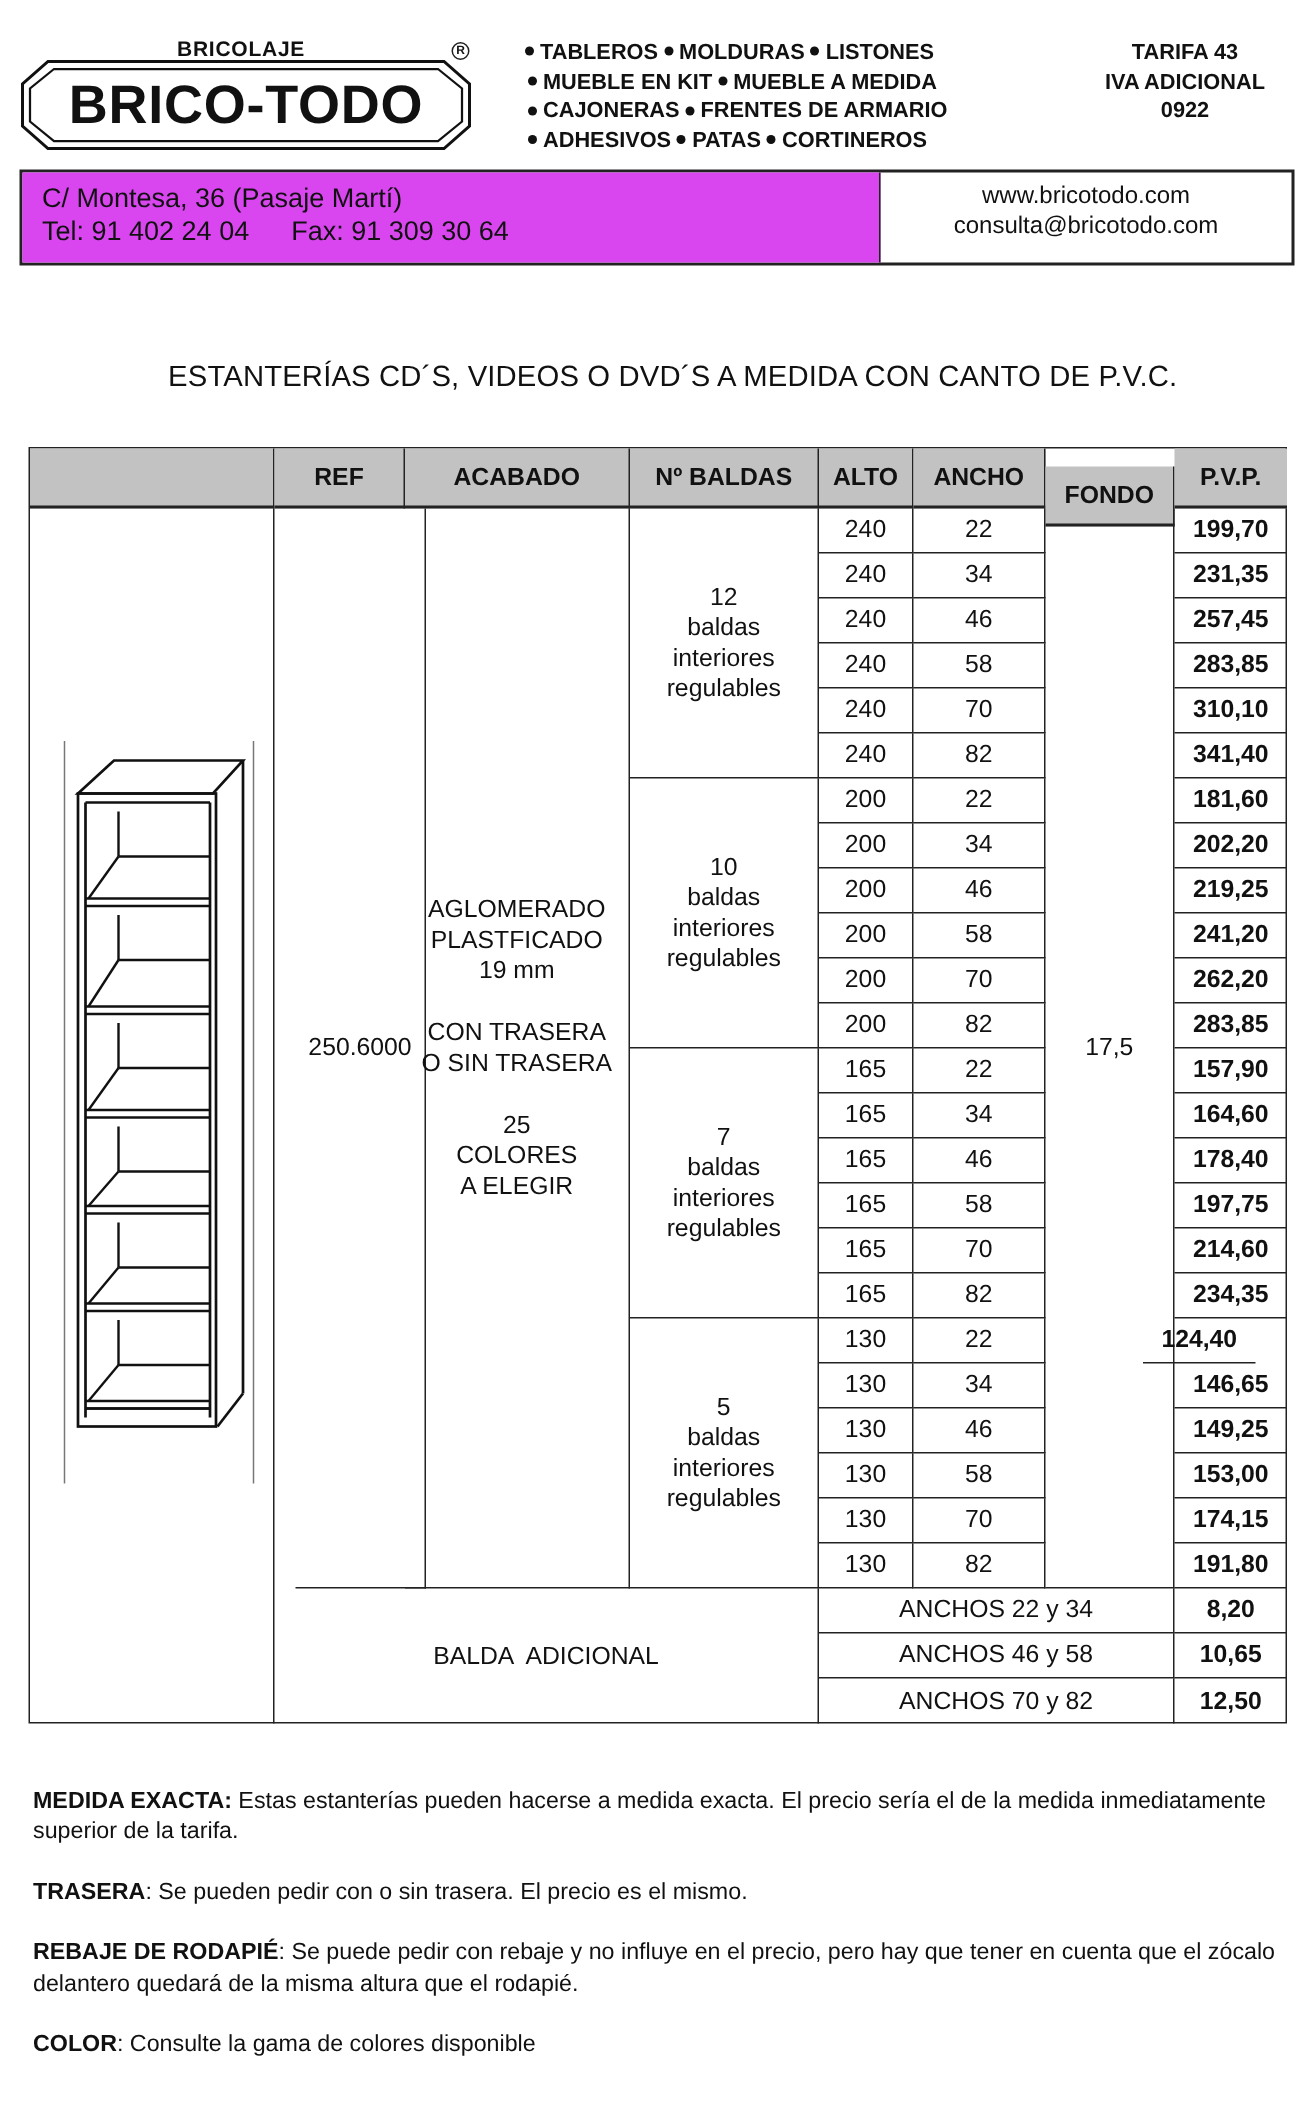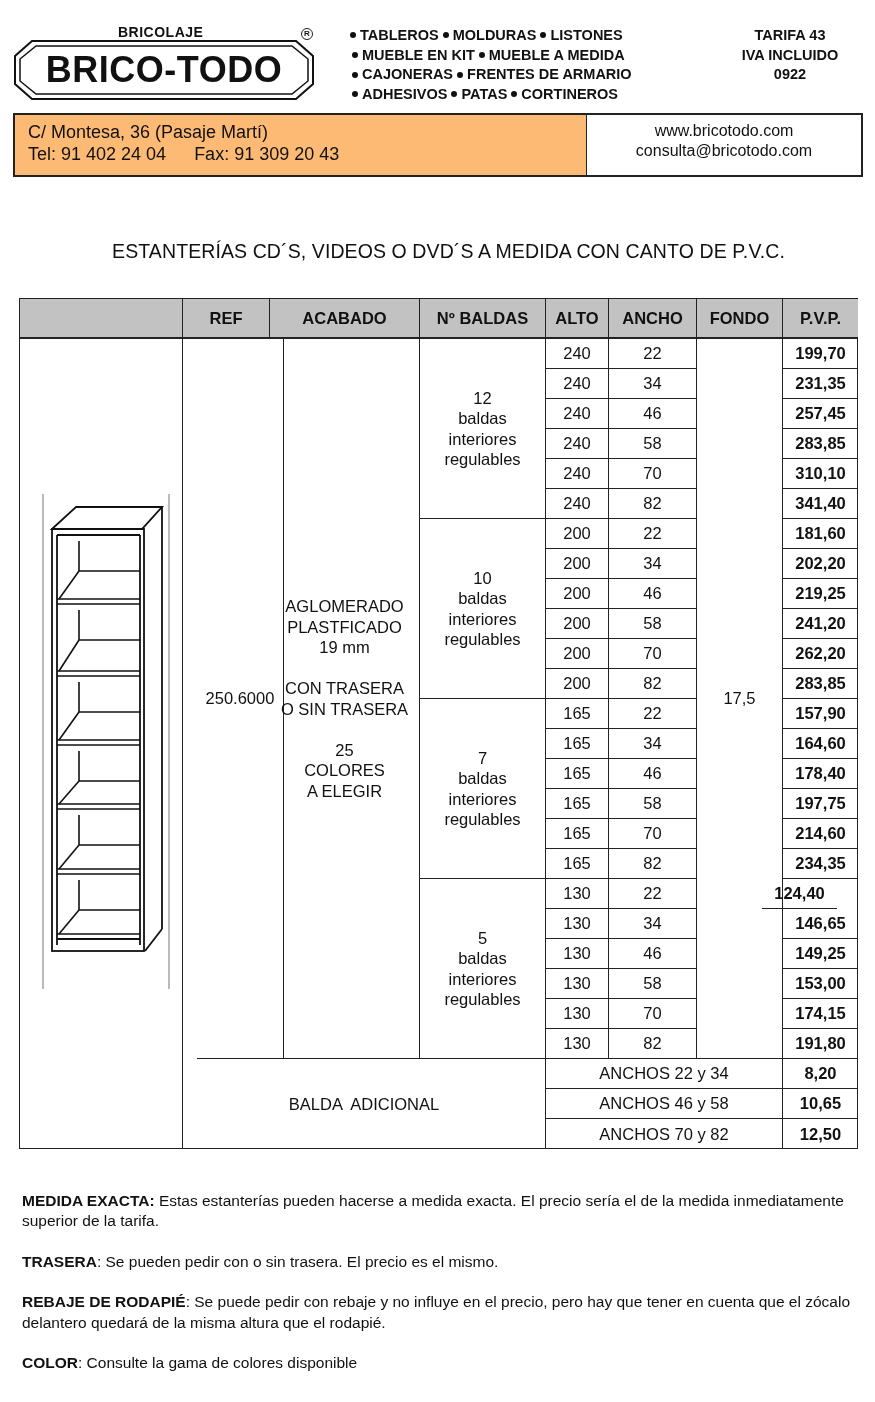--- a/index.html
+++ b/index.html
@@ -14,21 +14,21 @@
   .logo-text { position: absolute; left: 0; top: 0; width: 300px; height: 60px; text-align: center; line-height: 60px; font-weight: bold; font-size: 36px; letter-spacing: 0.5px; }
 
   .product-lines { position: absolute; left: 350px; top: 26px; font-weight: bold; font-size: 14.5px; line-height: 19.7px; }
   .product-lines .line { white-space: nowrap; }
   .product-lines .bullet { display: inline-block; width: 6px; height: 6px; border-radius: 50%; background: #111; margin: 0 4px 2px 0; vertical-align: middle; }
   .product-lines .item { margin-right: 4px; }
 
   .tarifa { position: absolute; left: 715px; top: 26px; width: 150px; text-align: center; font-weight: bold; font-size: 14.5px; line-height: 19.7px; }
 
   .contact-bar { position: absolute; left: 13px; top: 113px; width: 850px; height: 64px; border: 2px solid #222; display: flex; }
-  .contact-left { width: 572px; background: #fdba74; border-right: 1.5px solid #222; padding: 6px 0 0 13px; font-size: 18px; line-height: 22px; }
+  .contact-left { width: 572px; background: #d946ef; border-right: 1.5px solid #222; padding: 6px 0 0 13px; font-size: 18px; line-height: 22px; }
   .contact-left .row2 span { margin-right: 28px; }
   .contact-right { flex: 1; text-align: center; padding-top: 6px; font-size: 16px; line-height: 20px; }
 
   .page-title { position: absolute; left: 0; top: 240px; width: 875px; padding-left: 22px; text-align: center; font-size: 19.5px; letter-spacing: 0.1px; }
 
   
   .tbl { position: absolute; left: 19px; top: 298px; width: 839px; height: 851px; border: 1.5px solid #222; }
   .cell { position: absolute; border-right: 1.2px solid #222; border-bottom: 1.2px solid #222; display: flex; align-items: center; justify-content: center; text-align: center; font-size: 16.5px; }
   .hdr { background: #c2c2c2; font-weight: bold; font-size: 16.5px; border-bottom: 2px solid #222; }
   .price { font-weight: bold; }
@@ -54,45 +54,45 @@
 
 <div class="product-lines" id="product-lines">
     <div class="line"><span class="bullet"></span><span class="item">TABLEROS</span><span class="bullet"></span><span class="item">MOLDURAS</span><span class="bullet"></span><span class="item">LISTONES</span></div>
     <div class="line" style="padding-left: 2px;"><span class="bullet"></span><span class="item">MUEBLE EN KIT</span><span class="bullet"></span><span class="item">MUEBLE A MEDIDA</span></div>
     <div class="line" style="padding-left: 2px;"><span class="bullet"></span><span class="item">CAJONERAS</span><span class="bullet"></span><span class="item">FRENTES DE ARMARIO</span></div>
     <div class="line" style="padding-left: 2px;"><span class="bullet"></span><span class="item">ADHESIVOS</span><span class="bullet"></span><span class="item">PATAS</span><span class="bullet"></span><span class="item">CORTINEROS</span></div>
   </div>
 
 <div class="tarifa">
   <div>TARIFA 43</div>
-  <div>IVA INCLUIDO</div>
+  <div>IVA ADICIONAL</div>
   <div>0922</div>
 </div>
 
 <div class="contact-bar">
   <div class="contact-left">
     <div>C/  Montesa, 36  (Pasaje Martí)</div>
-    <div class="row2"><span>Tel: 91 402 24 04</span><span>Fax: 91 309 20 43</span></div>
+    <div class="row2"><span>Tel: 91 402 24 04</span><span>Fax: 91 309 30 64</span></div>
   </div>
   <div class="contact-right">
     <div>www.bricotodo.com</div>
     <div>consulta@bricotodo.com</div>
   </div>
 </div>
 
 <div class="page-title">ESTANTERÍAS CD´S, VIDEOS O DVD´S A MEDIDA CON CANTO DE P.V.C.</div>
 
 <div class="tbl" id="tbl">
     <div class="cell hdr" style="left: 0px; top: 0px; width: 163px; height: 40px;"></div>
     <div class="cell hdr" style="left: 163px; top: 0px; width: 87px; height: 40px;">REF</div>
     <div class="cell hdr" style="left: 250px; top: 0px; width: 150px; height: 40px;">ACABADO</div>
     <div class="cell hdr" style="left: 400px; top: 0px; width: 126px; height: 40px;">Nº BALDAS</div>
     <div class="cell hdr" style="left: 526px; top: 0px; width: 63px; height: 40px;">ALTO</div>
     <div class="cell hdr" style="left: 589px; top: 0px; width: 88px; height: 40px;">ANCHO</div>
-    <div class="cell hdr" style="left: 677px; top: 0px; width: 86px; height: 40px;">FONDO</div>
+    <div class="cell hdr" style="left: 677px; top: 12px; width: 86px; height: 40px;">FONDO</div>
     <div class="cell hdr" style="left: 763px; top: 0px; width: 75px; height: 40px; border-right: none;">P.V.P.</div>
     <div class="cell " style="left: 0px; top: 40px; width: 163px; height: 810px; border-bottom: none;">
   <svg width="140" height="500" viewBox="0 0 140 500" style="margin-top:-10px">
     <line x1="12" y1="5" x2="12" y2="505" stroke="#777" stroke-width="1"></line>
     <line x1="138" y1="5" x2="138" y2="505" stroke="#777" stroke-width="1"></line>
     <line x1="12" y1="505" x2="138" y2="505" stroke="#777" stroke-width="1"></line>
     <g fill="none" stroke="#111" stroke-width="1.8">
       <polygon points="21,40 45,18 131,18 111,40"></polygon>
       <line x1="131" y1="18" x2="131" y2="440"></line>
       <line x1="131" y1="440" x2="114" y2="462"></line>

